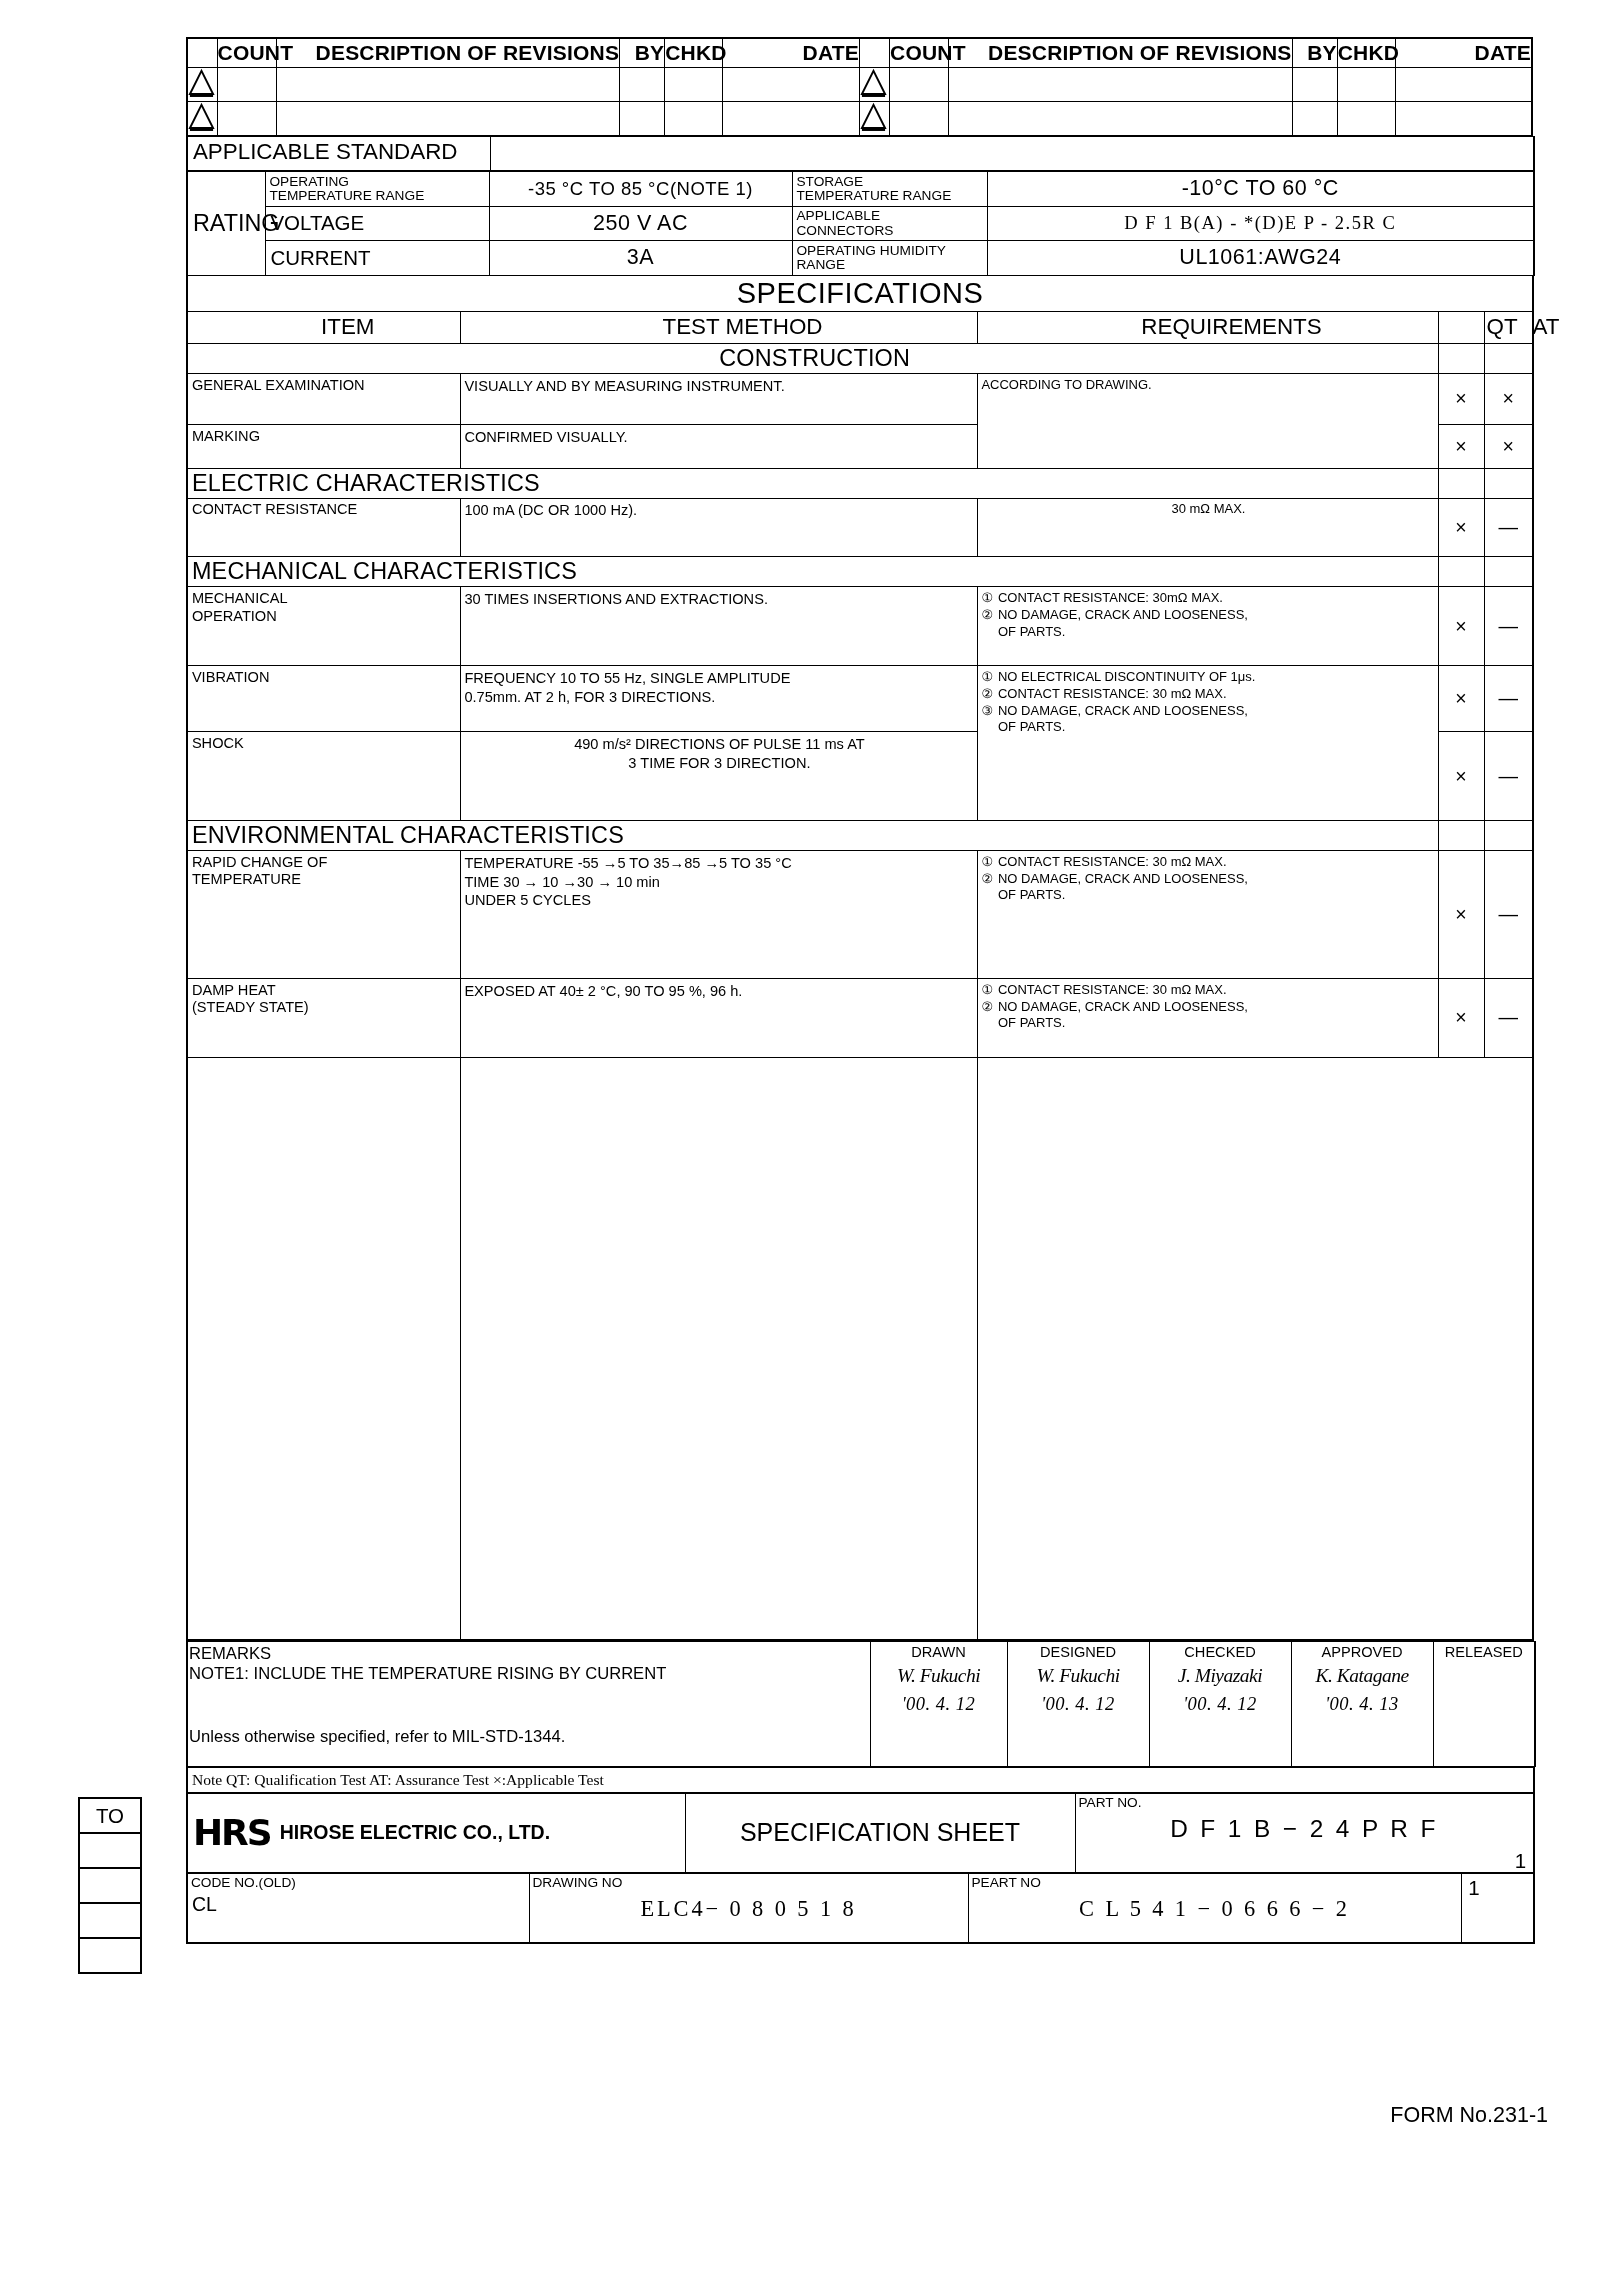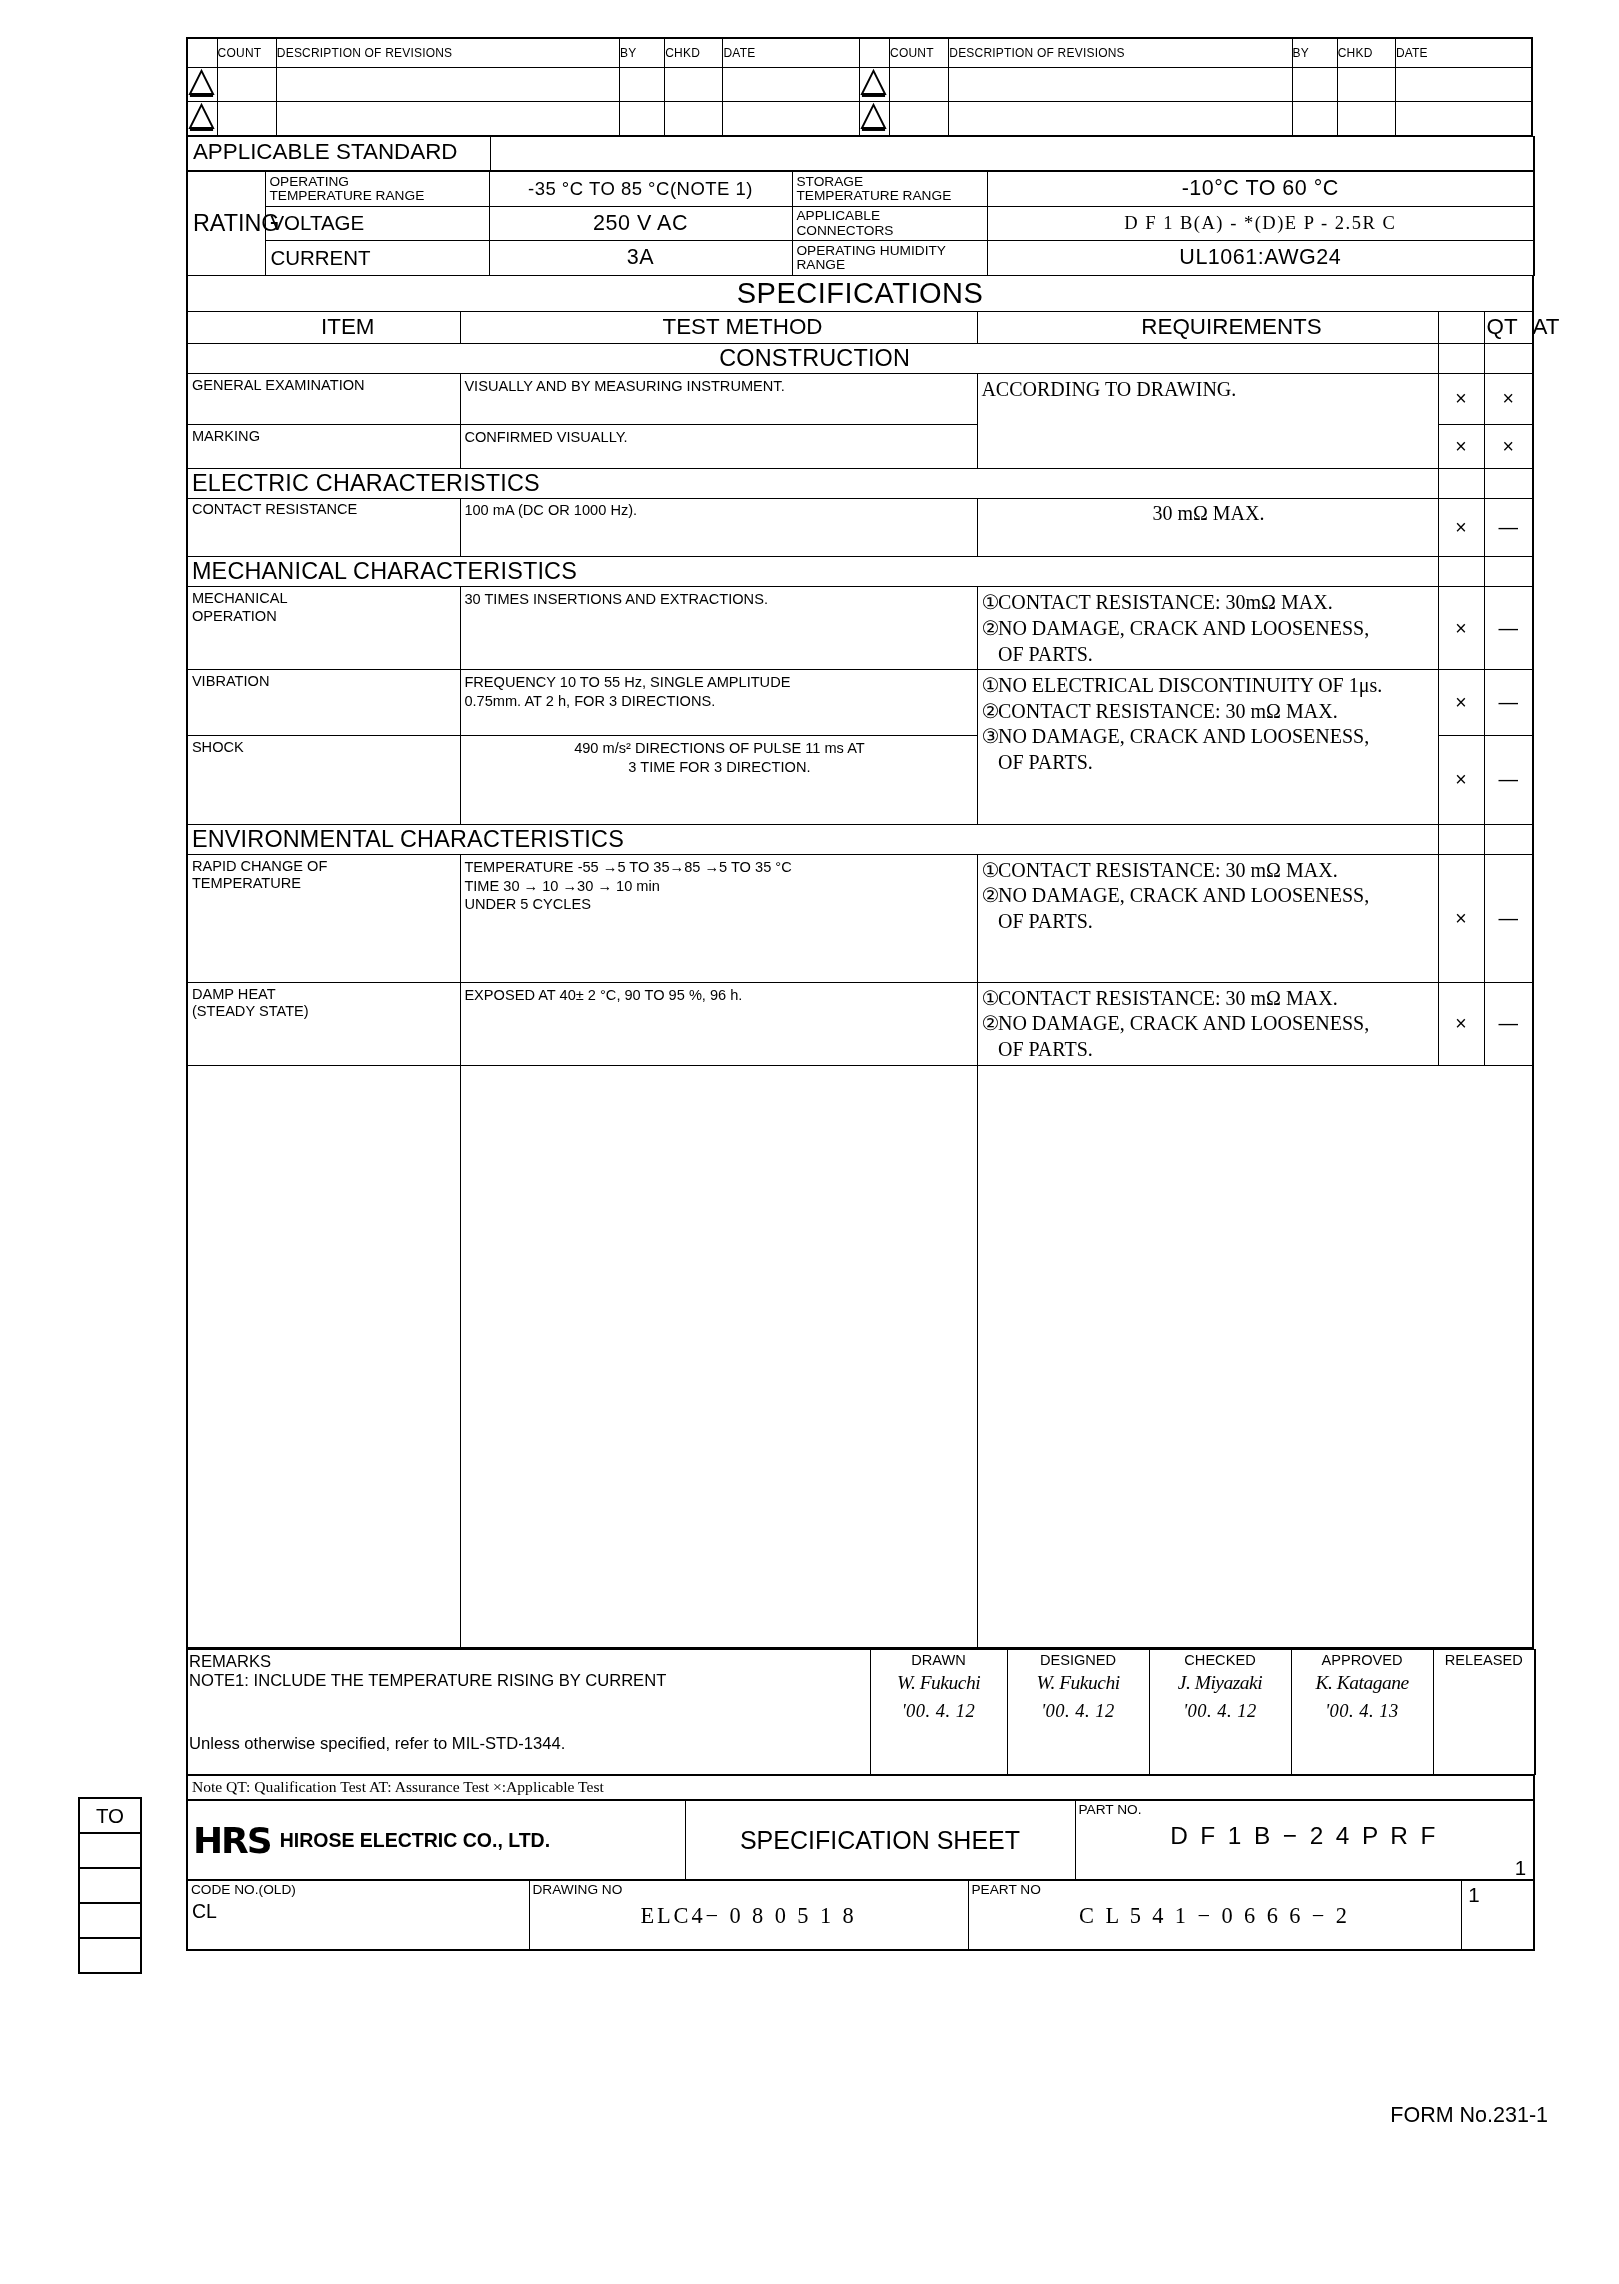--- a/index.html
+++ b/index.html
@@ -18,40 +18,40 @@
   td,th{border:1.5px solid #000;padding:0;vertical-align:top;font-weight:400;}
 
   
   .frame{
     position:absolute;left:186px;top:37px;width:1347px;
   }
   .frame>table{width:100%;border:2.4px solid #000;}
 
   
   .rev td{height:28px;font-size:16.6px;letter-spacing:0.2px;}
-  .rev .hdr{font-size:12px;text-align:left;vertical-align:middle;}
+  .rev .hdr{font-size:21px;text-align:right;vertical-align:middle;font-weight:bold;}
   .revrow td{height:33px;}
 
   
   .appstd{font-size:22.4px;padding:2px 2.9px 2.9px 4.9px;height:28px;}
 
   
   .rating-lbl{font-size:23.4px;text-align:left;padding-left:4.9px;vertical-align:middle;}
   .rt-sub{font-size:13.7px;line-height:1.05;padding:2.9px 2px 2px 3.9px;vertical-align:middle;}
   .rt-sub2{font-size:20.5px;padding-left:4.9px;vertical-align:middle;}
   .rt-val{font-size:21.5px;text-align:center;vertical-align:middle;letter-spacing:0.5px;}
   .rt-val-serif{font-family:"Liberation Serif",serif;font-size:18.5px;text-align:center;vertical-align:middle;letter-spacing:1.5px;}
 
   
   .spec-title{font-size:29px;text-align:center;vertical-align:middle;height:35px;letter-spacing:0.5px;}
   .spec-hdr td{font-size:22.4px;text-align:center;vertical-align:middle;height:31px;padding-left:48px;}
   .sec-hdr{font-size:23.4px;text-align:left;padding-left:3.9px;vertical-align:middle;height:29px;letter-spacing:0.2px;}
   .item-c{font-size:14.6px;padding:2.9px 2px 2px 3.9px;line-height:1.18;}
   .meth-c{font-size:14.6px;padding:2.9px 2px 2px 3.9px;line-height:1.28;}
-  .req-c{font-size:20px;padding:2.9px 2px 2px 3.9px;line-height:1.28;font-family:Liberation Serif, serif;}
+  .req-c{font-size:13px;padding:2.9px 2px 2px 3.9px;line-height:1.28;}
   .mark{font-size:19.5px;text-align:center;vertical-align:middle;}
   .mark-dash{font-size:19.5px;text-align:center;vertical-align:middle;}
   .req-c .num{display:inline-block;width:16.6px;}
   .indent{padding-left:16.6px;display:block;}
   .ctr{text-align:center;}
 
   
   .remarks-lbl{font-size:16.6px;padding:2px 0 0 1px;line-height:1.2;}
   .sigh{font-size:14.6px;text-align:center;vertical-align:top;padding-top:2px;}
   .sig-name{

